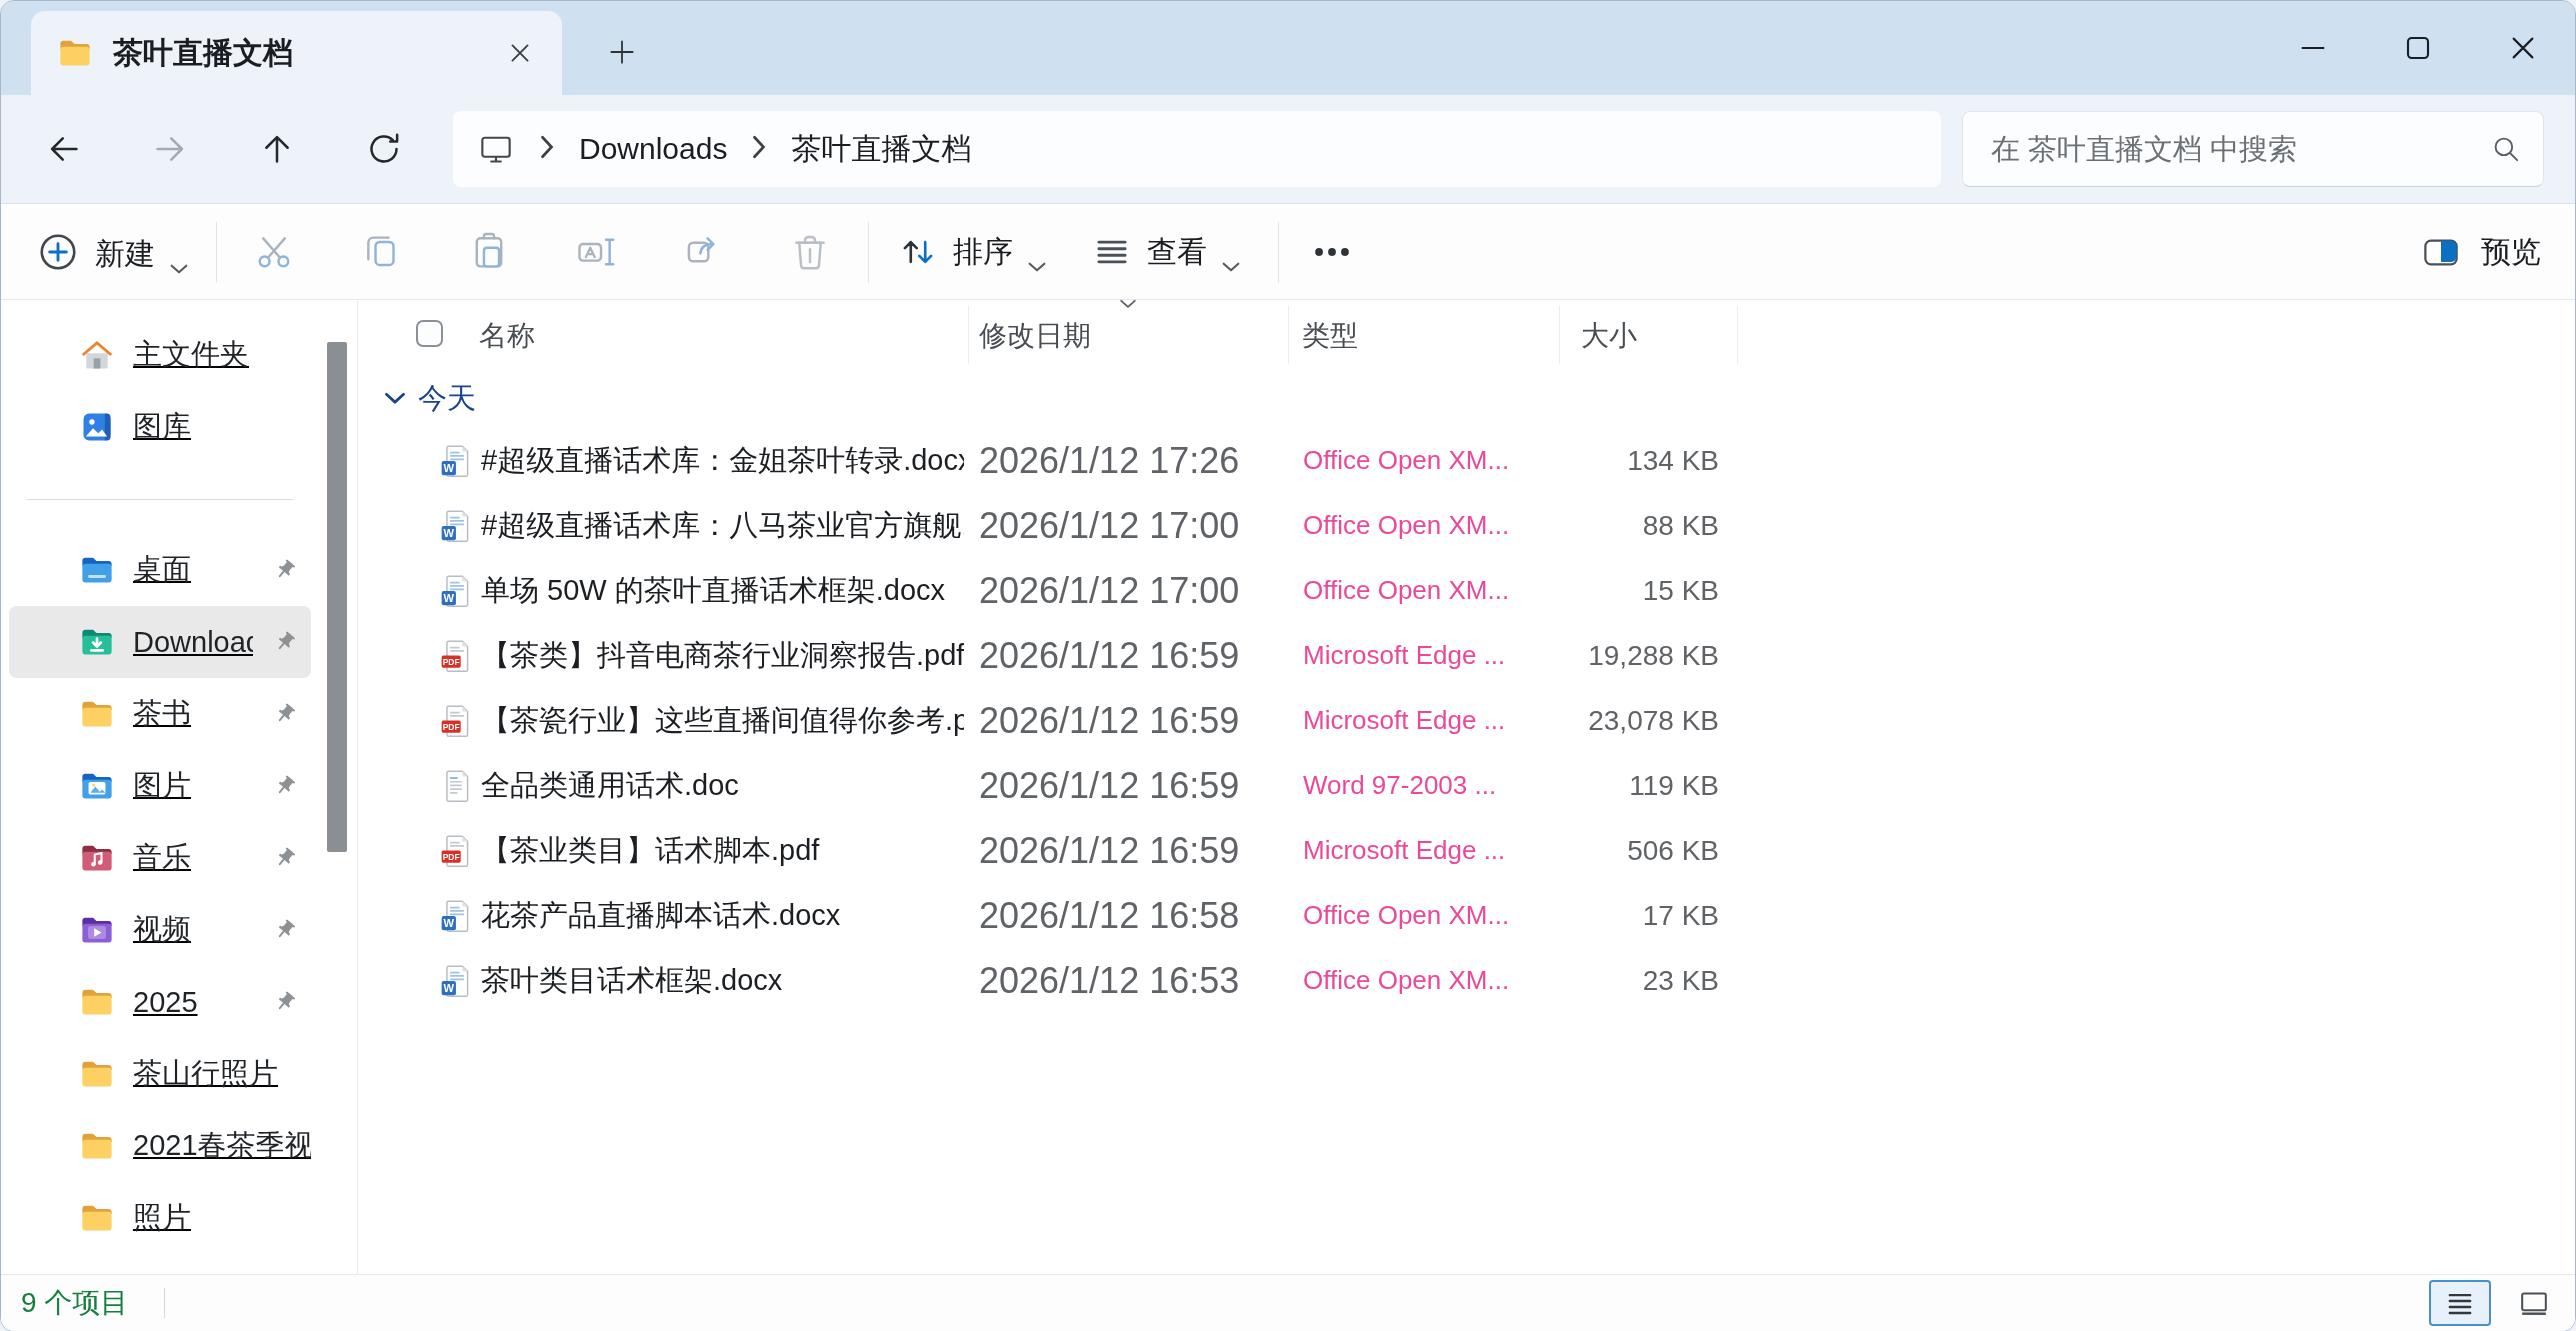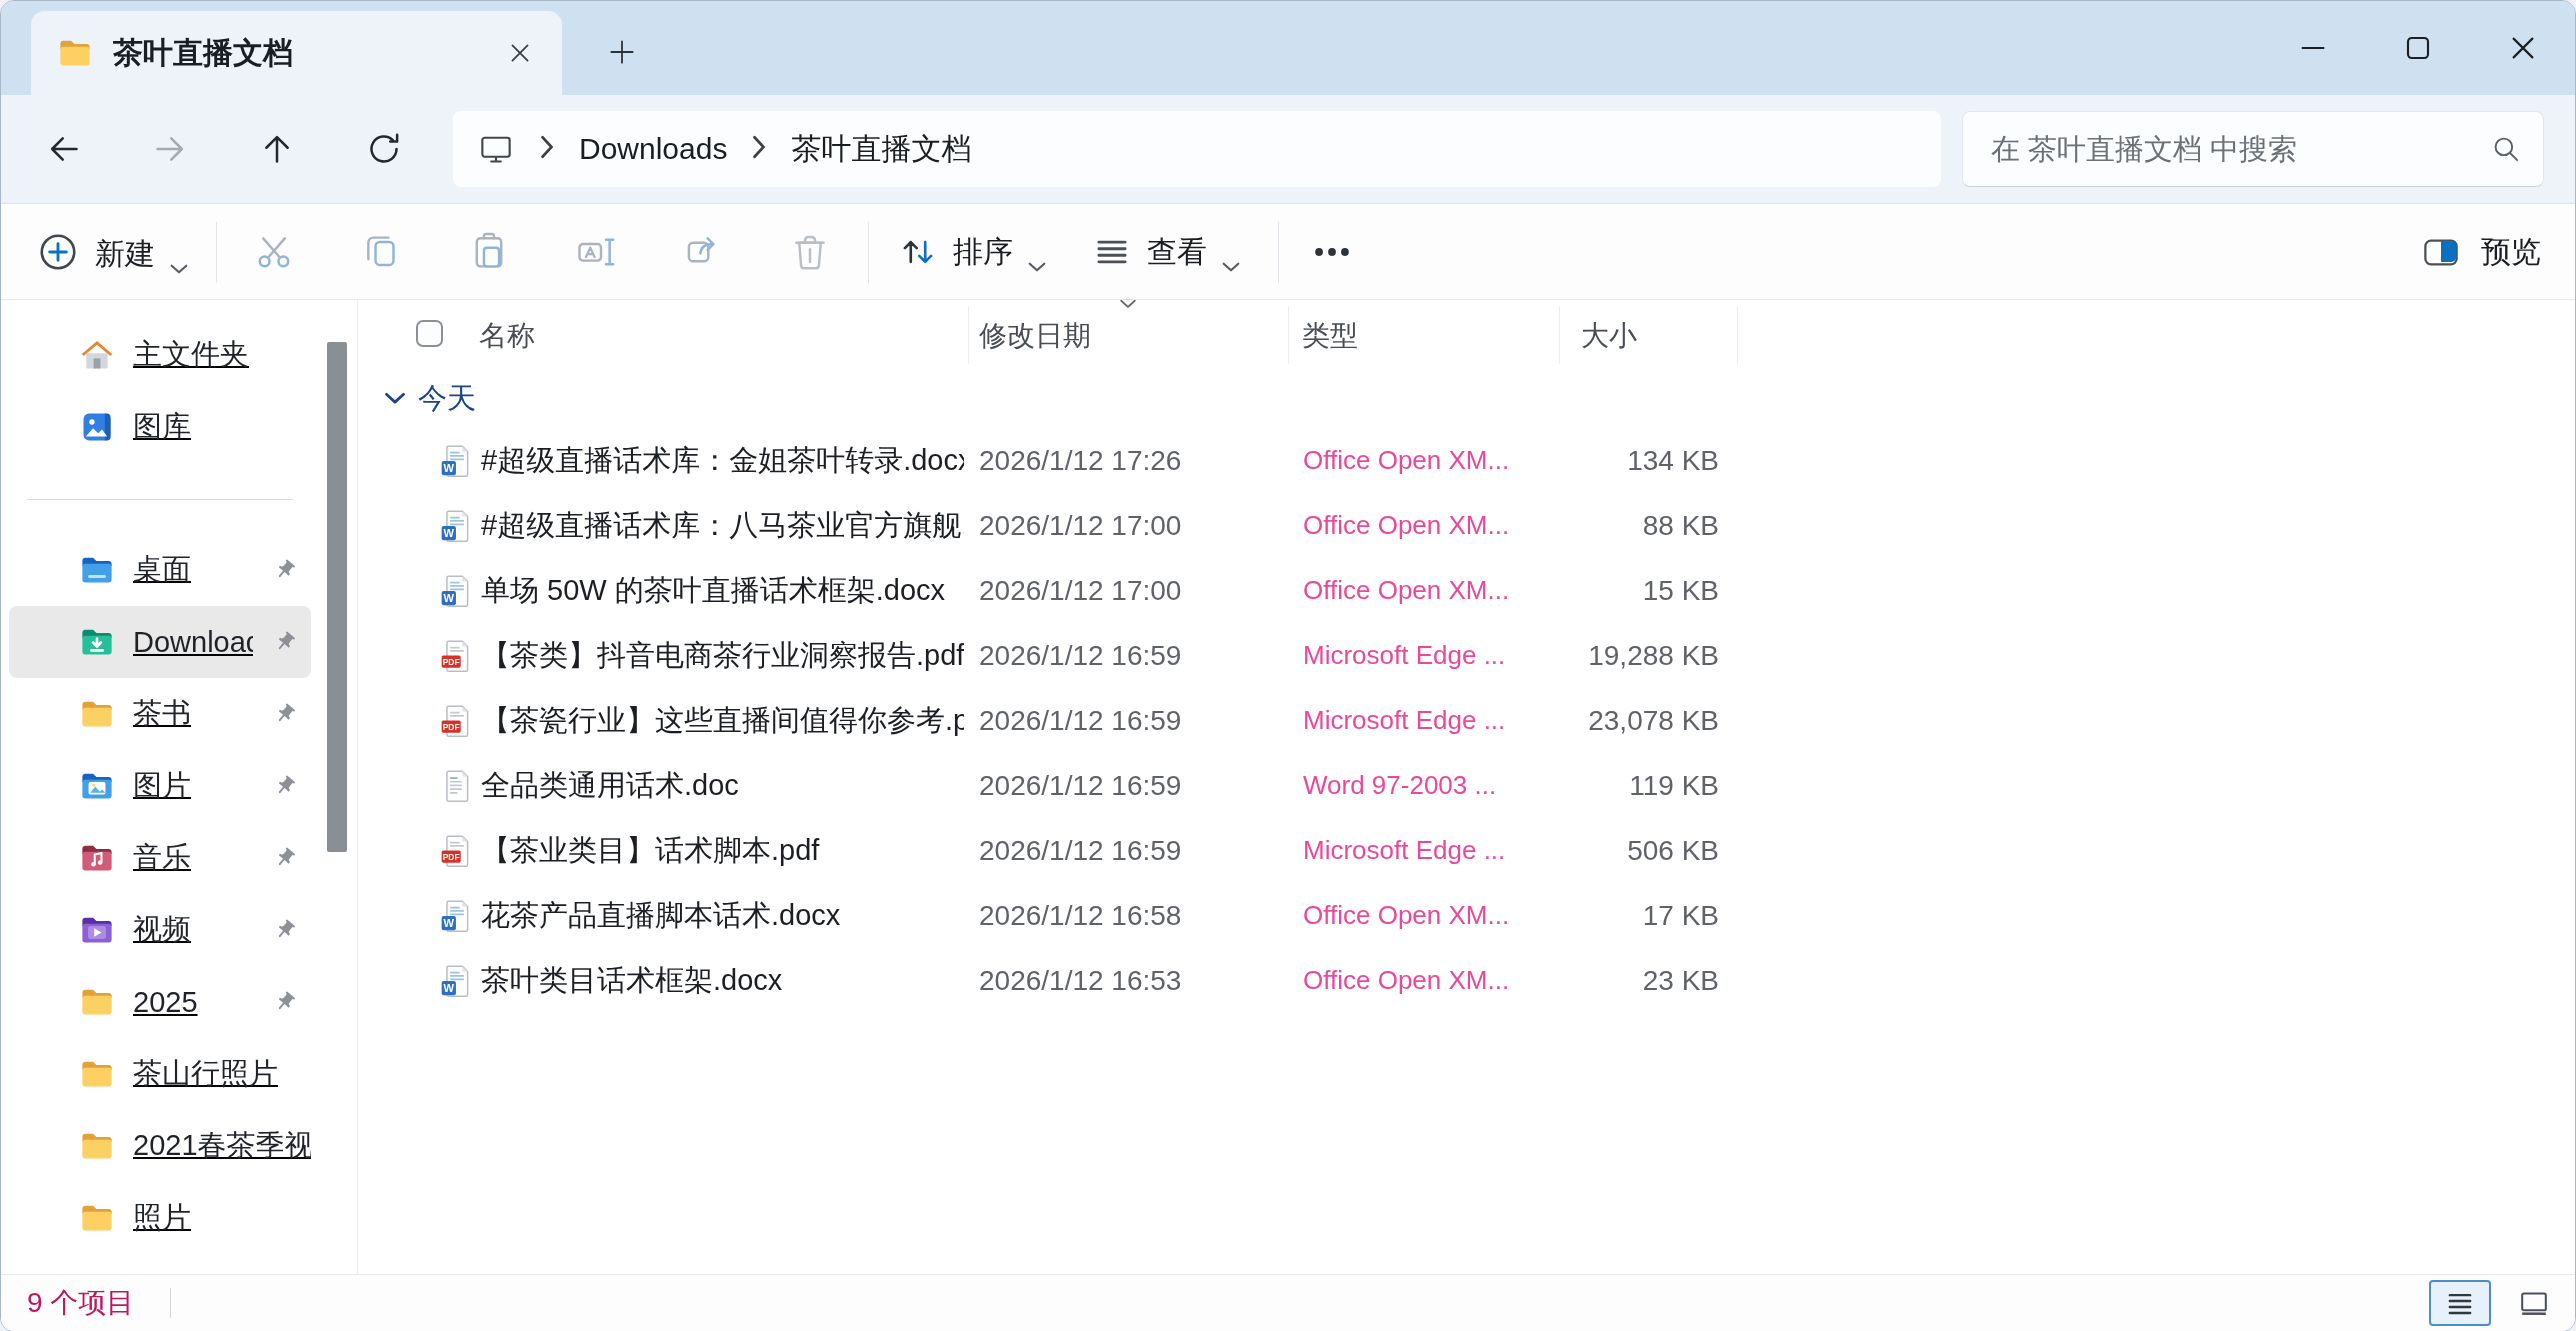--- a/index.html
+++ b/index.html
@@ -51,27 +51,27 @@
   .hdr-sep{position:absolute;top:6px;width:1px;height:58px;background:#ededed;}
   .hdr-sort{position:absolute;top:-4px;}
 
   .group-row{position:absolute;left:0;top:74px;height:50px;display:flex;align-items:center;gap:12px;padding-left:26px;text-align:center;}
   .group-label{font-size:29px;color:#1c4587;}
 
   .rows{position:absolute;left:0;top:128px;right:0;}
   .file-row{height:65px;display:flex;align-items:center;}
   .f-icon{width:36px;height:36px;margin-left:81px;flex:0 0 auto;display:flex;}
   .f-name{margin-left:6px;width:483px;font-size:29px;color:#1b1e22;white-space:nowrap;overflow:hidden;}
-  .f-date{width:322px;padding-left:15px;font-size:28px;color:#5f6368;box-sizing:border-box;white-space:nowrap;}
+  .f-date{width:322px;padding-left:15px;font-size:36px;color:#5f6368;box-sizing:border-box;white-space:nowrap;}
   .f-type{width:270px;padding-left:17px;font-size:26px;color:#ec4899;box-sizing:border-box;white-space:nowrap;overflow:hidden;}
   .f-size{width:179px;padding-right:16px;font-size:28px;color:#5f6368;box-sizing:border-box;text-align:right;white-space:nowrap;}
 
   
   .statusbar{position:absolute;left:0;right:0;bottom:0;height:56px;background:#fdfdfe;border-top:1px solid #e8e8e8;display:flex;align-items:center;}
-  .status-count{margin-left:26px;font-size:28px;color:#be185d;white-space:nowrap;}
+  .status-count{margin-left:20px;font-size:28px;color:#15803d;white-space:nowrap;}
   .status-sep{width:1px;height:30px;background:#d5d8db;margin-left:36px;}
   .status-views{margin-left:auto;display:flex;gap:12px;margin-right:10px;align-items:center;}
   .view-btn{width:62px;height:46px;display:flex;align-items:center;justify-content:center;border-radius:4px;box-sizing:border-box;}
   .view-btn.active{background:#e7f1fb;border:2px solid #4a90c8;}
 </style>
 </head>
 <body>
 
 <div class="window">
 

